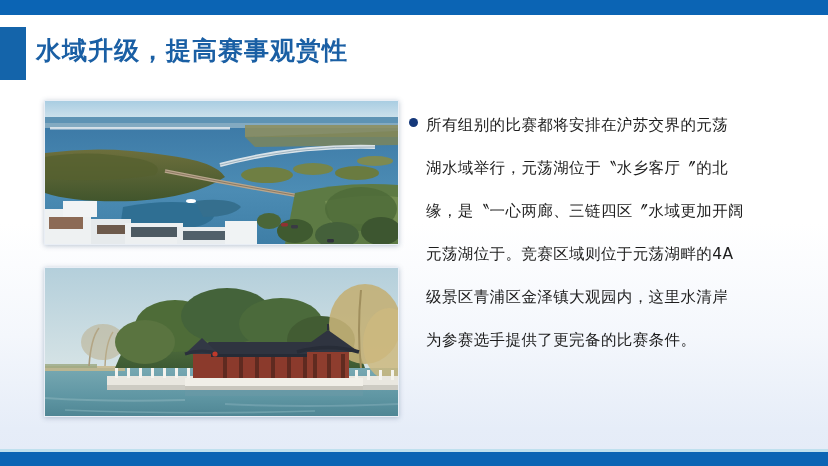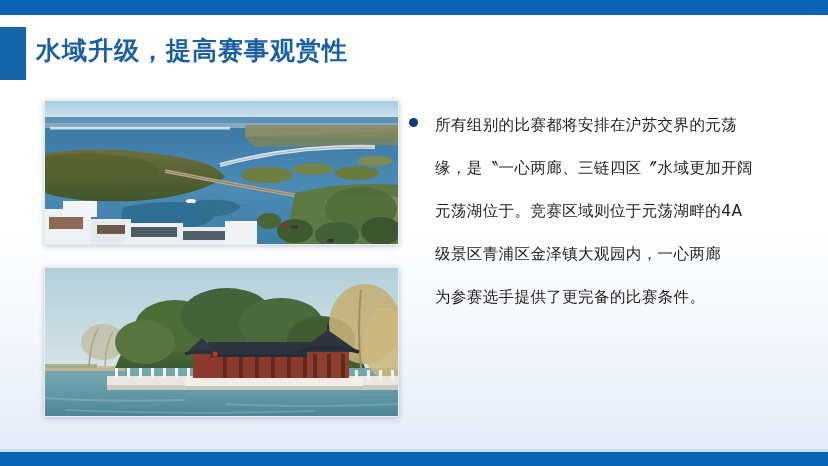--- a/index.html
+++ b/index.html
@@ -88,21 +88,21 @@
     width: 410px;
   }
   .bullet-dot {
     position: absolute;
     left: 0px; top: 14px;
     width: 9px; height: 9px;
     border-radius: 50%;
     background: #15387a;
   }
   .body-lines {
-    margin-left: 26px;
+    margin-left: 17px;
   }
   .body-line {
     font-family: "DejaVu Sans", "Liberation Sans", sans-serif;
     font-size: 15.5px;
     line-height: 43px;
     color: #1d1d1d;
     letter-spacing: 0.4px;
     white-space: nowrap;
   }
 </style>
@@ -286,23 +286,24 @@
       <path d="M0 130 q60 4 140 2" stroke="#8fb8c0" stroke-width="2" fill="none" opacity="0.5"></path>
       <path d="M180 136 q80 4 173 0" stroke="#85b0bb" stroke-width="2" fill="none" opacity="0.5"></path>
       <path d="M20 142 q120 5 250 1" stroke="#93bcc4" stroke-width="1.6" fill="none" opacity="0.45"></path>
     </svg>
   </div>
 
   <div class="body-block">
     <span class="bullet-dot"></span>
     <div class="body-lines">
       <div class="body-line">所有组别的比赛都将安排在沪苏交界的元荡</div>
+      <div class="body-line">湖水域举行，元荡湖位于〝水乡客厅〞的北</div>
       <div class="body-line">缘，是〝一心两廊、三链四区〞水域更加开阔</div>
       <div class="body-line">元荡湖位于。竞赛区域则位于元荡湖畔的4A</div>
-      <div class="body-line">级景区青浦区金泽镇大观园内，一心两廊</div>
+      <div class="body-line">级景区青浦区金泽镇大观园内，这里水清岸</div>
       <div class="body-line">为参赛选手提供了更完备的比赛条件。</div>
     </div>
   </div>
 
   <div class="bottom-hairline"></div>
   <div class="bottom-bar"></div>
 
 </div>
 
 </body></html>

